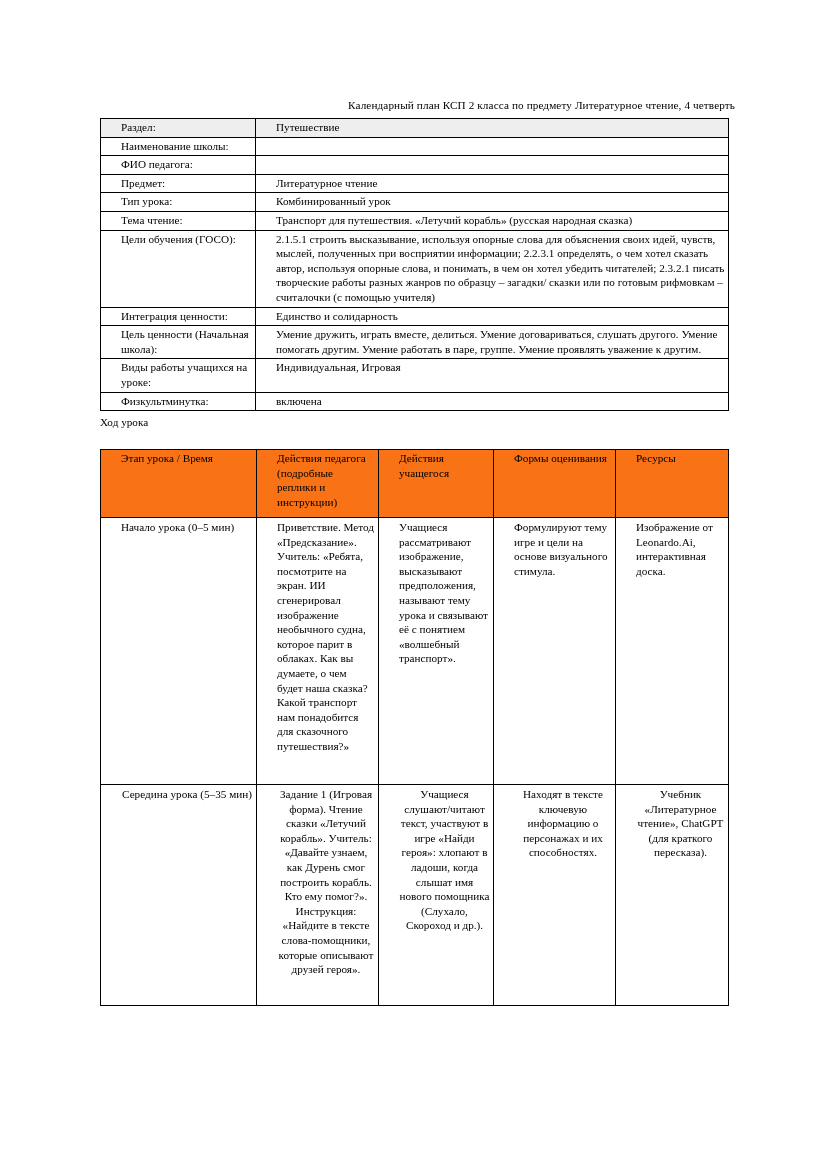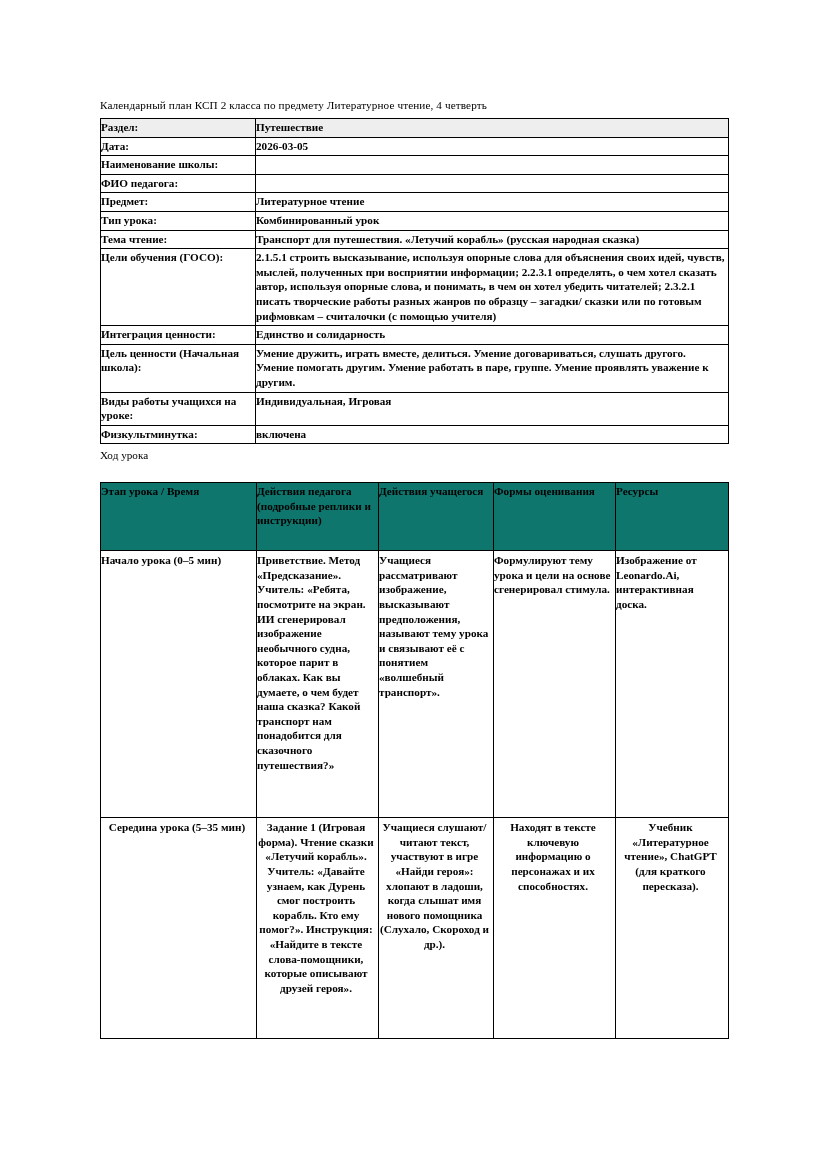--- a/index.html
+++ b/index.html
@@ -21,35 +21,36 @@
     height: 1170px;
     box-sizing: border-box;
     padding: 98px 92px 0 100px;
   }
   .doc-title {
     font-size: 11.2px;
     line-height: 14px;
     margin: 0 0 6px 0;
     white-space: nowrap;
     letter-spacing: 0.01em;
+    text-align: right;
   }
   table.grid {
     width: 628px;
     border-collapse: collapse;
     table-layout: fixed;
     font-size: 11.2px;
     line-height: 14.6px;
   }
   table.grid td,
   table.grid th {
     border: 1px solid #000000;
     vertical-align: top;
-    padding: 1px 3px 2px 0;
+    padding: 1px 3px 2px 20px;
     text-align: left;
-    font-weight: bold;
+    font-weight: normal;
     word-wrap: break-word;
     overflow-wrap: break-word;
     hyphens: none;
   }
   
   .t-info col.c-label { width: 155px; }
   .t-info col.c-value { width: 473px; }
   .t-info tr.shaded td { background: #eeeeee; }
 
   .spacer-label {
@@ -58,21 +59,21 @@
     margin: 4px 0 20px 0;
   }
 
   
   .t-flow col.c1 { width: 156px; }
   .t-flow col.c2 { width: 122px; }
   .t-flow col.c3 { width: 115px; }
   .t-flow col.c4 { width: 122px; }
   .t-flow col.c5 { width: 113px; }
   .t-flow thead td {
-    background: #0f766e;
+    background: #f97316;
     height: 64px;
   }
   .t-flow tbody td {
     padding-top: 2px;
   }
   .t-flow tr.row-start td { height: 262px; }
   .t-flow tr.row-middle td { height: 216px; text-align: center; }
 </style>
 </head>
 <body>
@@ -83,24 +84,20 @@
 
   <table class="grid t-info">
     <colgroup>
       <col class="c-label">
       <col class="c-value">
     </colgroup>
     <tbody>
         <tr class="shaded">
           <td>Раздел:</td>
           <td>Путешествие</td>
-        </tr>
-        <tr>
-          <td>Дата:</td>
-          <td>2026-03-05</td>
         </tr>
         <tr>
           <td>Наименование школы:</td>
           <td></td>
         </tr>
         <tr>
           <td>ФИО педагога:</td>
           <td></td>
         </tr>
         <tr>
@@ -155,21 +152,21 @@
           <td>Действия учащегося</td>
           <td>Формы оценивания</td>
           <td>Ресурсы</td>
         </tr>
     </thead>
     <tbody>
         <tr class="row-start">
           <td>Начало урока (0–5 мин)</td>
           <td>Приветствие. Метод «Предсказание». Учитель: «Ребята, посмотрите на экран. ИИ сгенерировал изображение необычного судна, которое парит в облаках. Как вы думаете, о чем будет наша сказка? Какой транспорт нам понадобится для сказочного путешествия?»</td>
           <td>Учащиеся рассматривают изображение, высказывают предположения, называют тему урока и связывают её с понятием «волшебный транспорт».</td>
-          <td>Формулируют тему урока и цели на основе сгенерировал стимула.</td>
+          <td>Формулируют тему игре и цели на основе визуального стимула.</td>
           <td>Изображение от Leonardo.Ai, интерактивная доска.</td>
         </tr>
         <tr class="row-middle">
           <td>Середина урока (5–35 мин)</td>
           <td>Задание 1 (Игровая форма). Чтение сказки «Летучий корабль». Учитель: «Давайте узнаем, как Дурень смог построить корабль. Кто ему помог?». Инструкция: «Найдите в тексте слова-помощники, которые описывают друзей героя».</td>
           <td>Учащиеся слушают/читают текст, участвуют в игре «Найди героя»: хлопают в ладоши, когда слышат имя нового помощника (Слухало, Скороход и др.).</td>
           <td>Находят в тексте ключевую информацию о персонажах и их способностях.</td>
           <td>Учебник «Литературное чтение», ChatGPT (для краткого пересказа).</td>
         </tr>
       </tbody>

